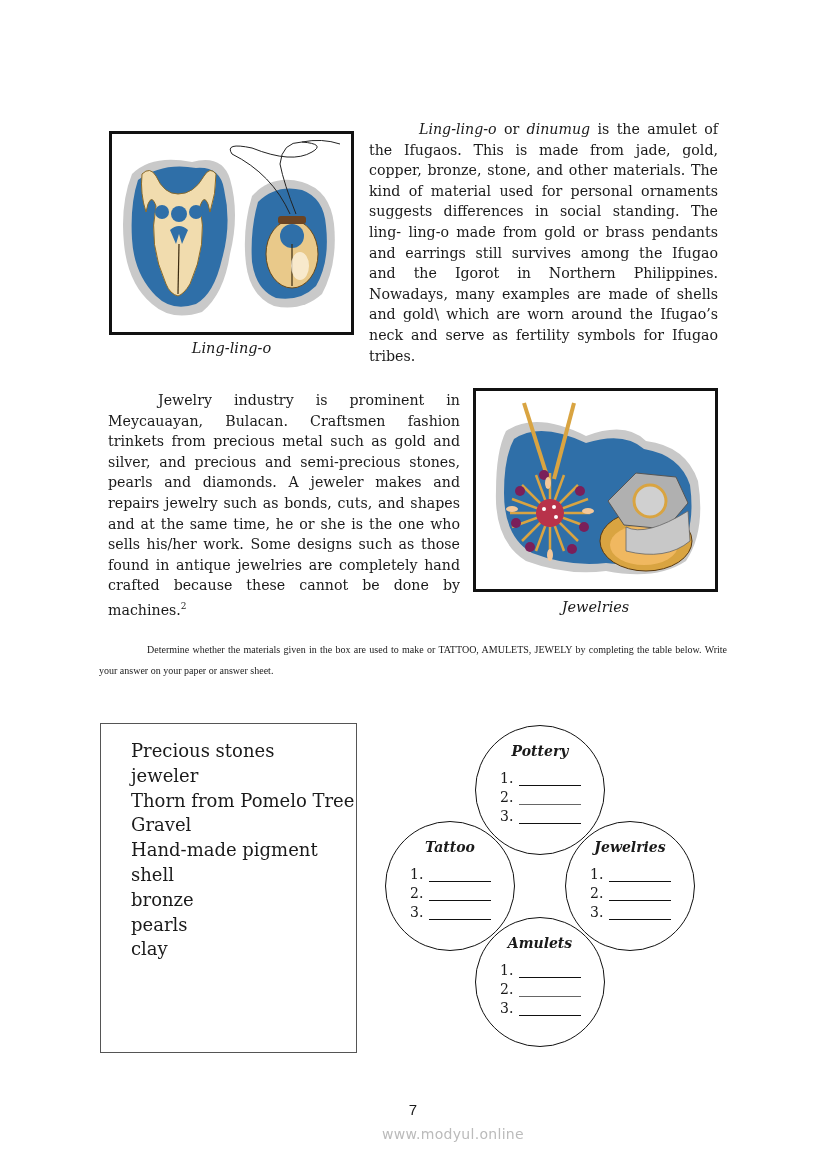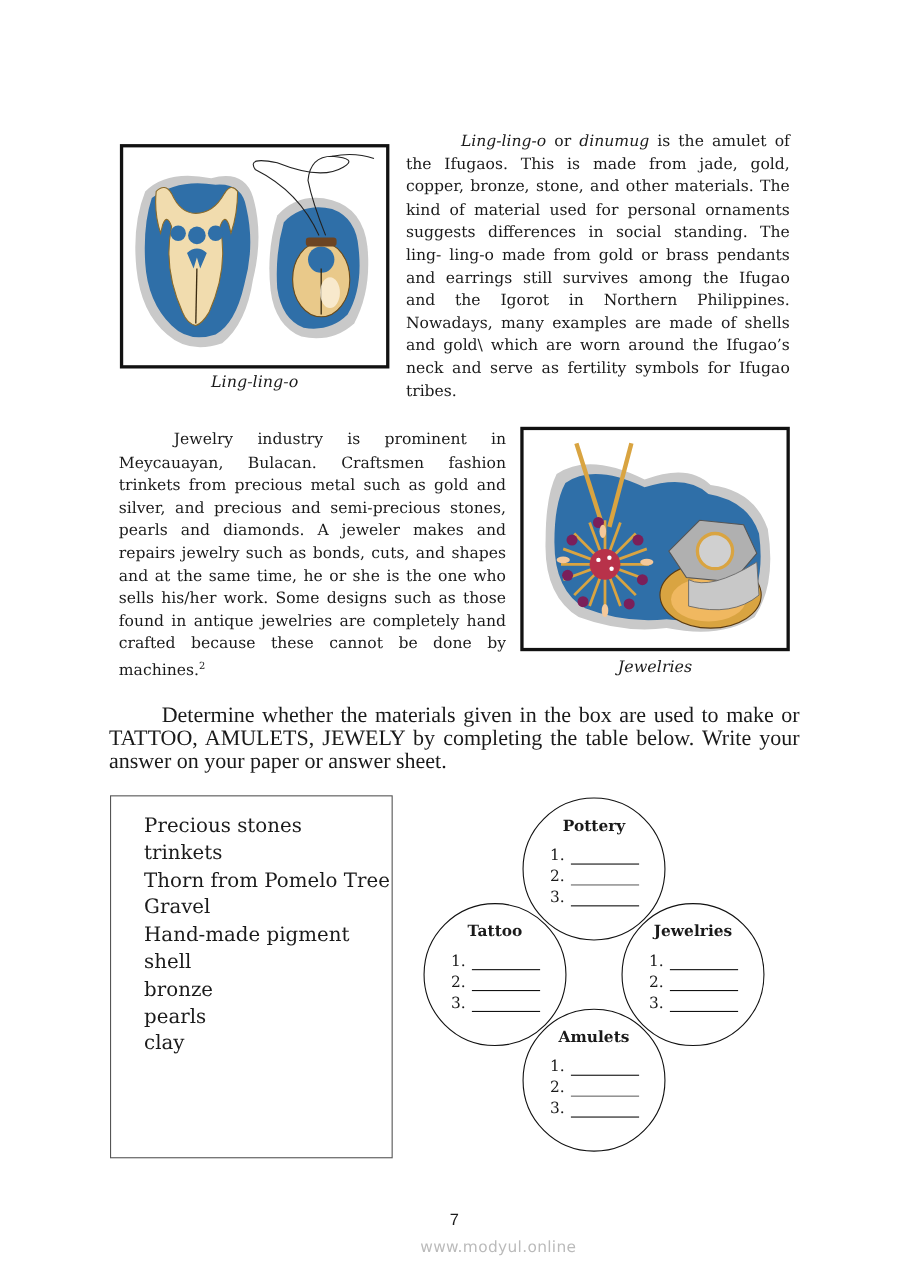--- a/index.html
+++ b/index.html
@@ -3,27 +3,27 @@
 <meta charset="utf-8">
 <style>
   html, body { margin: 0; padding: 0; background: #ffffff; }
   body { width: 826px; height: 1169px; position: relative; overflow: hidden;
          font-family: "DejaVu Serif", "Liberation Serif", serif; color: #1a1a1a; }
   .abs { position: absolute; }
   .para { font-size: 14.2px; line-height: 20.6px; text-align: justify; text-align-last: left; }
   .para .indent { display: inline-block; width: 50px; }
   .figure-frame { border: 3px solid #111; background: #fff; box-sizing: border-box; }
   .caption { font-style: italic; font-size: 14.5px; text-align: center; }
-  .instr { font-family: "Liberation Serif", serif; font-size: 20px; line-height: 20.8px; text-align: justify; }
+  .instr { font-family: "Liberation Serif", serif; font-size: 10px; line-height: 20.8px; text-align: justify; }
   .instr .indent { display: inline-block; width: 48px; }
   .mat-box { border: 1px solid #555; box-sizing: border-box; }
   .mat-item { font-size: 18px; line-height: 24.8px; }
   .circle { position: absolute; width: 130px; height: 130px; border: 1.4px solid #111; border-radius: 50%;
             background: transparent; box-sizing: border-box; }
-  .circle-title { position: absolute; width: 100%; text-align: center; font-weight: bold; font-size: 14px; }
+  .circle-title { position: absolute; width: 100%; text-align: center; font-weight: bold; font-size: 14px; font-style: italic; }
   .blank-row { position: absolute; font-size: 14px; display: flex; align-items: flex-end; }
   .blank-line { display: inline-block; width: 62px; border-bottom: 1.6px solid #111; height: 13px; margin-left: 6px; }
   .blank-line.grey { border-bottom-color: #666; }
   .page-num { font-family: "Liberation Sans", sans-serif; font-size: 15px; text-align: center; }
   .site { font-family: "DejaVu Sans", sans-serif; font-size: 14px; color: #bbbbbb; text-align: center; letter-spacing: 0.3px; }
 </style>
 </head>
 <body>
 
 <div class="abs figure-frame" style="left:109px; top:131px; width:245px; height:204px;">
@@ -109,21 +109,21 @@
 </div>
 <div class="abs caption" style="left:473px; top:599px; width:245px;">Jewelries</div>
 
 <p class="abs instr" style="left:99px; top:640px; width:628px; margin:0;">
   <span class="indent"></span><span>Determine whether the materials given in the box are used to make or TATTOO, AMULETS, JEWELY by completing the table below. Write your answer on your paper or answer sheet.</span>
 </p>
 
 <div class="abs mat-box" style="left:100px; top:723px; width:257px; height:330px;">
   <div style="position:absolute; left:30px; top:15px;">
     <div class="mat-item">Precious stones</div>
-    <div class="mat-item">trinkets</div>
+    <div class="mat-item">jeweler</div>
     <div class="mat-item">Thorn from Pomelo Tree</div>
     <div class="mat-item">Gravel</div>
     <div class="mat-item">Hand-made pigment</div>
     <div class="mat-item">shell</div>
     <div class="mat-item">bronze</div>
     <div class="mat-item">pearls</div>
     <div class="mat-item">clay</div>
   </div>
 </div>
 

